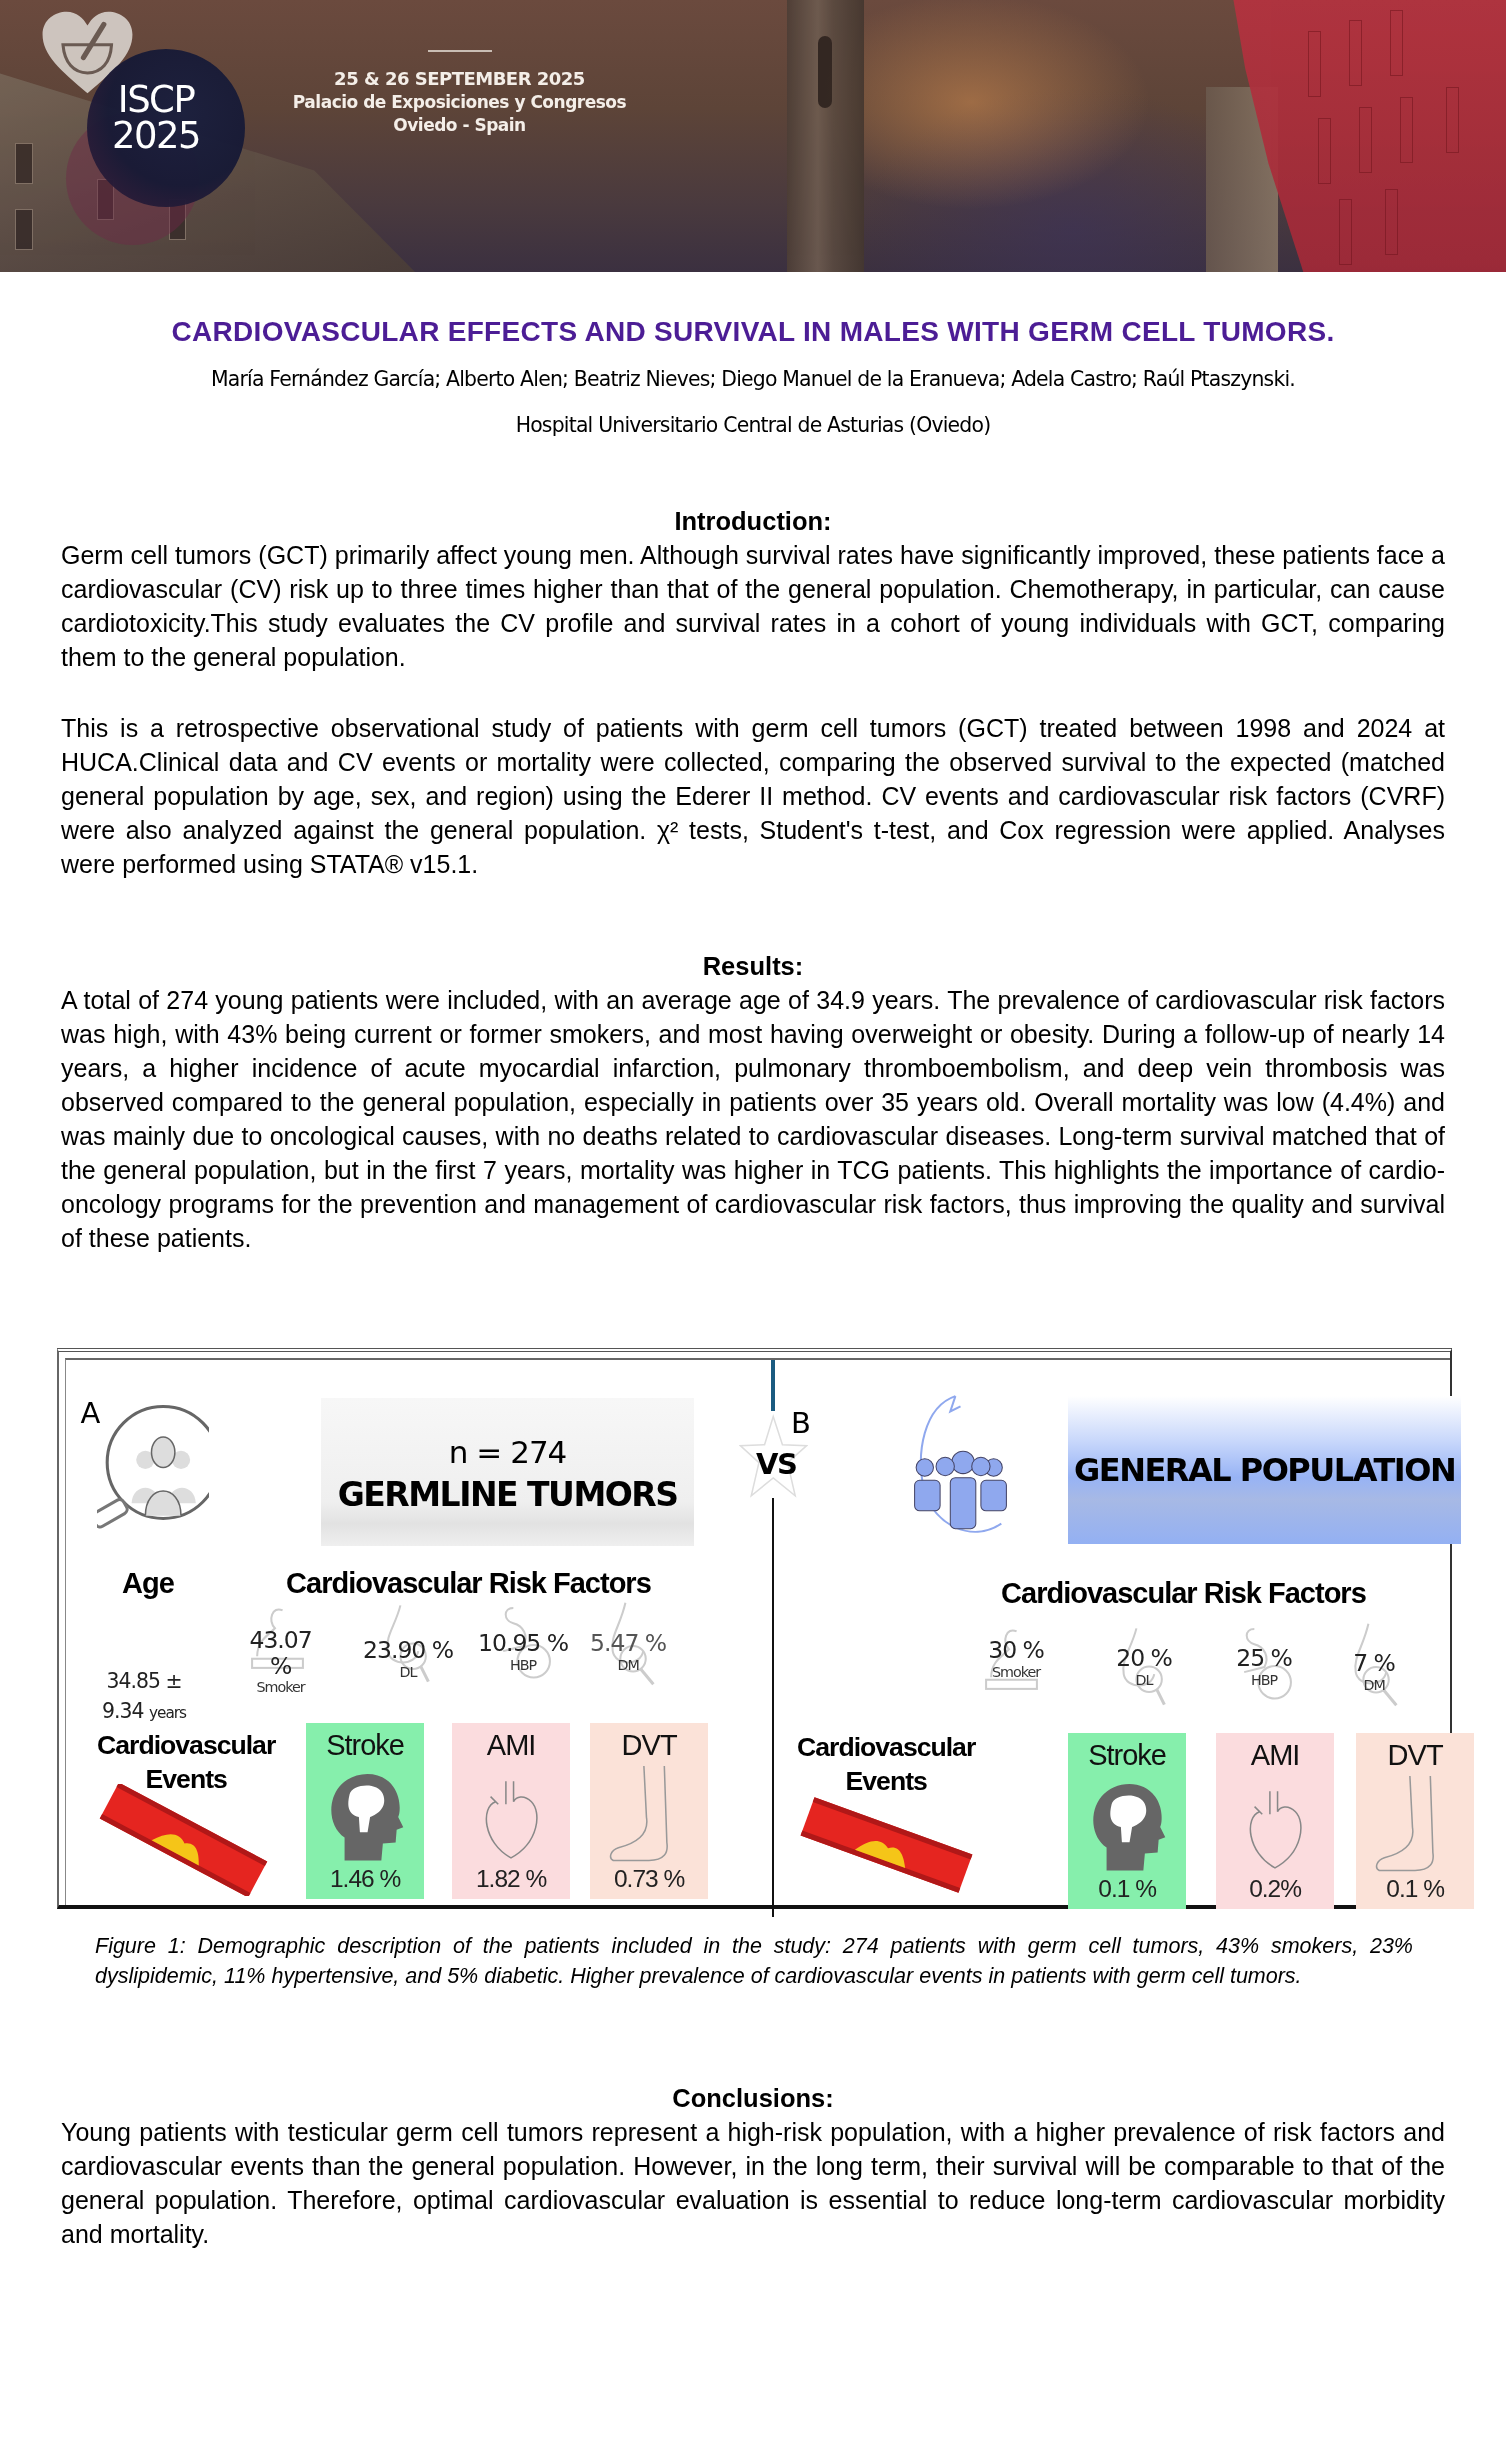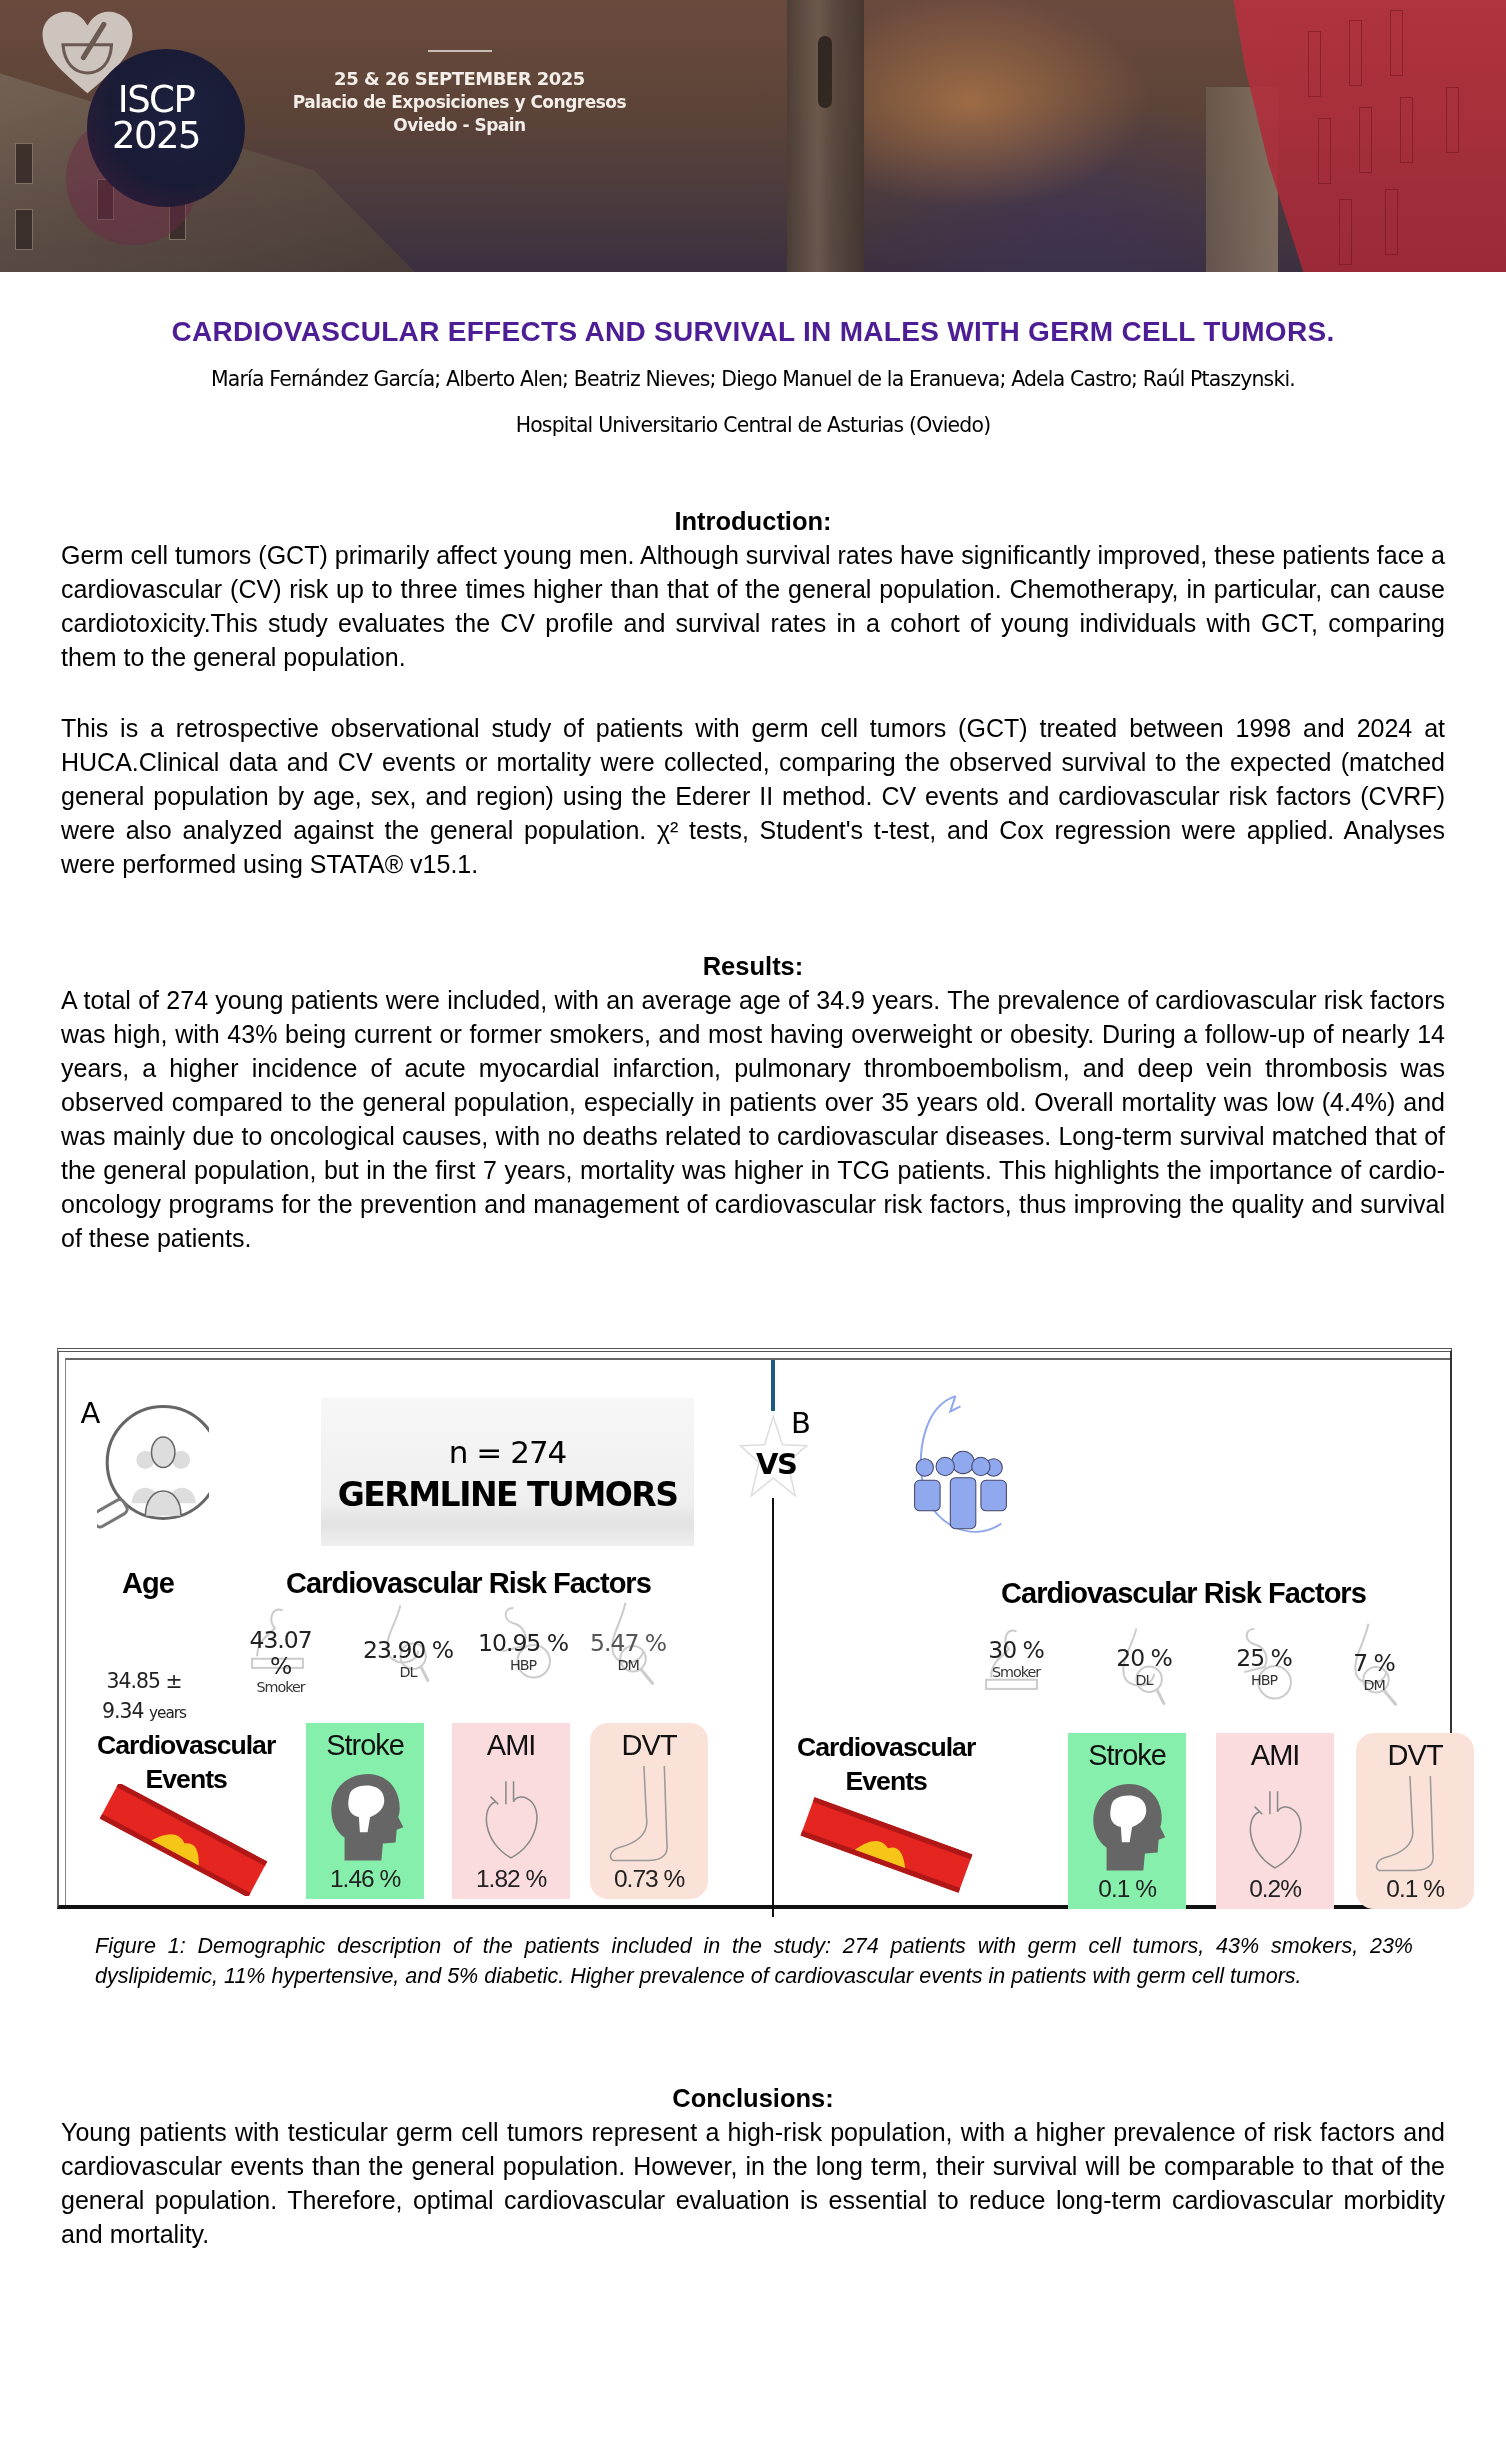--- a/index.html
+++ b/index.html
@@ -142,21 +142,21 @@
   .ev-a-title { left: 31px; top: 368px; }
   .ev-b-title { left: 731px; top: 370px; }
   .vessel { position: absolute; width: 179px; height: 112px; }
 
   .ev-card { position: absolute; width: 118px; height: 176px; text-align: center; }
   .ev-card .t { font-size: 29px; letter-spacing: -1px; margin-top: 6.1px; color: #111; }
   .ev-card .v { position: absolute; left: 0; right: 0; bottom: 6.1px; font-size: 24.5px; letter-spacing: -1px; color: #222; }
   .ev-card svg { position: absolute; left: 18px; top: 43px; width: 82px; height: 97px; }
   .c-stroke { background: #86efac; }
   .c-ami { background: #fbdcde; }
-  .c-dvt { background: #fbe2d8; border-radius: 18px; }
+  .c-dvt { background: #fbe2d8; }
 
   .caption {
     position: absolute; left: 95px; top: 1931px; width: 1318px;
     font-style: italic; font-size: 21.5px; line-height: 30px; text-align: justify; text-align-last: left;
   }
 </style>
 </head>
 <body>
 
 <div class="banner">
@@ -329,20 +329,21 @@
       <path d="M120 10 L110 40 L130 30" fill="none" stroke="#8fa8ee" stroke-width="4"></path>
       <circle cx="60" cy="150" r="17" fill="#8fa8ee" stroke="#446" stroke-width="2"></circle>
       <circle cx="135" cy="140" r="22" fill="#8fa8ee" stroke="#446" stroke-width="2"></circle>
       <circle cx="195" cy="150" r="17" fill="#8fa8ee" stroke="#446" stroke-width="2"></circle>
       <circle cx="100" cy="148" r="18" fill="#8fa8ee" stroke="#446" stroke-width="2"></circle>
       <circle cx="170" cy="148" r="18" fill="#8fa8ee" stroke="#446" stroke-width="2"></circle>
       <rect x="40" y="175" width="50" height="60" rx="10" fill="#8fa8ee" stroke="#446" stroke-width="2"></rect>
       <rect x="170" y="175" width="50" height="60" rx="10" fill="#8fa8ee" stroke="#446" stroke-width="2"></rect>
       <rect x="110" y="170" width="50" height="100" rx="10" fill="#8fa8ee" stroke="#446" stroke-width="2"></rect>
     </svg>
+    <div class="box-b">GENERAL POPULATION</div>
 
     <div class="h-crf-b">Cardiovascular Risk Factors</div>
 
     <svg class="ring-icon" style="left:915px;top:261px" viewBox="0 0 120 170">
         <path d="M70 20 C50 10 40 40 55 55 C40 70 20 80 20 110" fill="none" stroke="#ccc" stroke-width="4"></path>
         <rect x="10" y="115" width="100" height="18" fill="none" stroke="#ccc" stroke-width="4"></rect>
       </svg>
     <svg class="ring-icon" style="left:1045px;top:263px" viewBox="0 0 120 170">
         <path d="M50 10 C40 50 20 70 25 100 C30 130 80 130 85 100" fill="none" stroke="#ccc" stroke-width="4"></path>
         <circle cx="75" cy="110" r="25" fill="none" stroke="#ccc" stroke-width="4"></circle>

